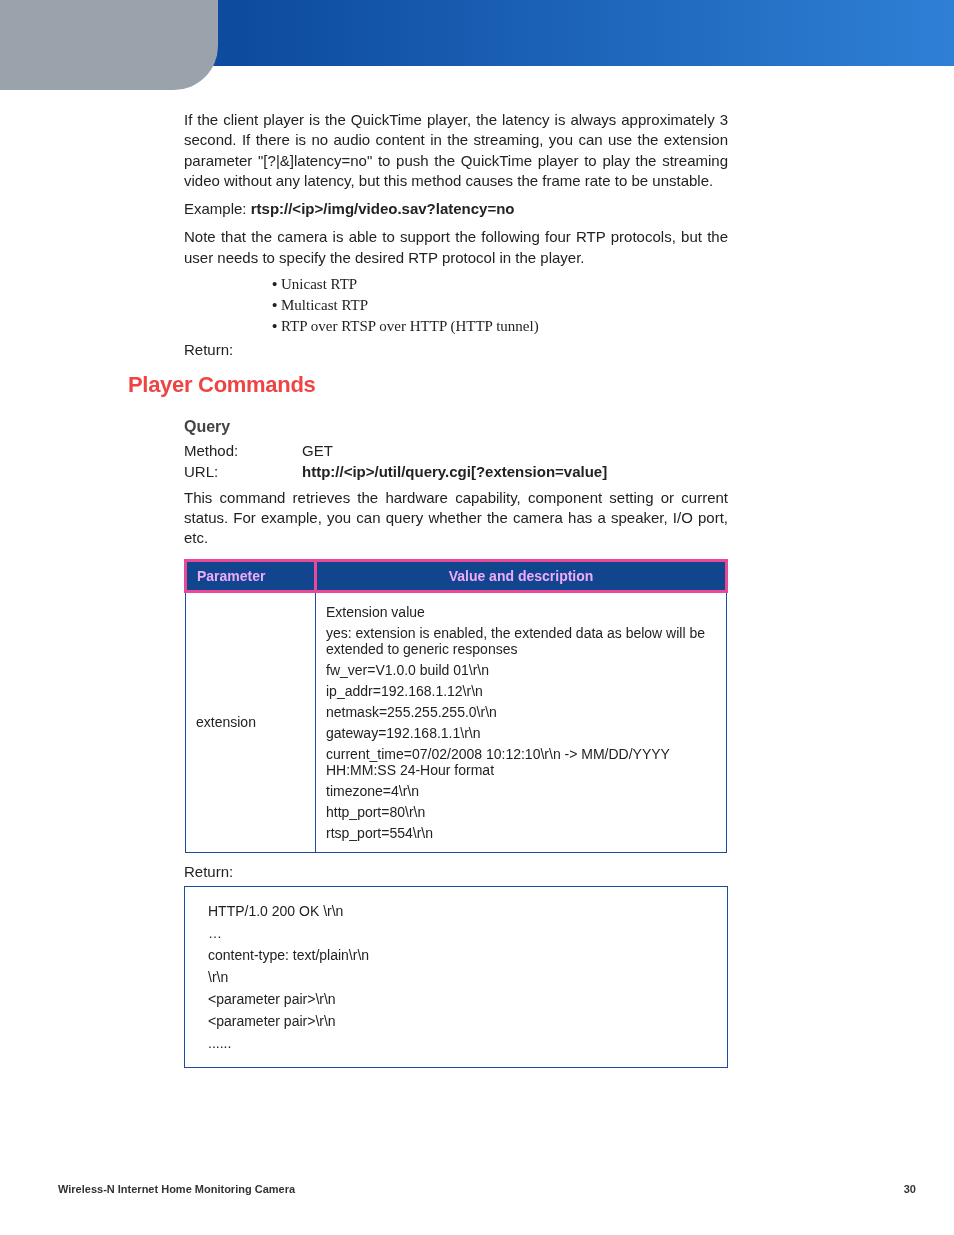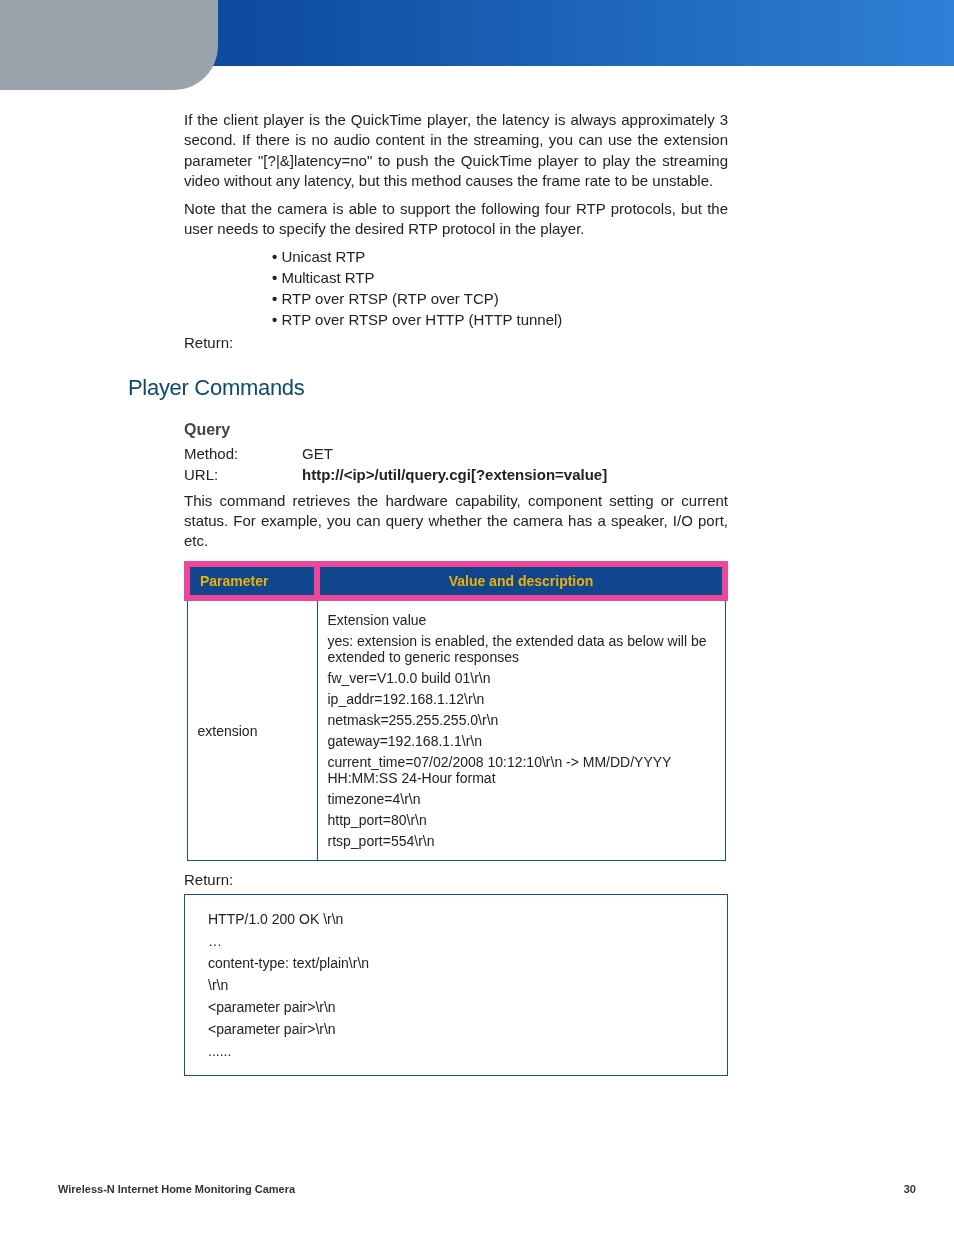--- a/index.html
+++ b/index.html
@@ -58,54 +58,55 @@
     margin-left: 146px;
   }
   p.para { line-height: 1.35; margin-bottom: 8px; }
   p.just { text-align: justify; }
   .example-line { margin: 8px 0; }
   .bold { font-weight: 700; }
   ul.rtp {
     list-style: none;
     padding-left: 88px;
     margin: 6px 0 6px 0;
+    font-family: Liberation Serif, serif;
   }
   ul.rtp li { margin: 4px 0; }
   ul.rtp li::before { content: "•  "; font-weight: bold; }
   .kv-row { display:flex; margin:4px 0; }
   .kv-row .k { width: 118px; }
   .kv-row .v { flex:1; }
   h2.section {
     font-size: 22px;
-    font-weight: 400;
-    color: #0c4a6e;
-    margin: 24px 0 8px -56px;
+    font-weight: 700;
+    color: #ef4444;
+    margin: 14px 0 8px -56px;
     font-family: "Myriad Pro Cond", "Arial Narrow", Arial, sans-serif;
     letter-spacing: -0.3px;
   }
   h3.sub {
     font-size: 16px;
     font-weight: 700;
     color: #444;
     margin: 20px 0 6px 0;
   }
   table.param {
     width: 100%;
     border-collapse: collapse;
     border: 1px solid #1a4d99;
     margin-top: 10px;
     font-size: 14px;
   }
   table.param th {
     background: #11458e;
-    color: #eab308;
+    color: #f0abfc;
     font-weight: 700;
     text-align: left;
     padding: 6px 10px;
-    border: 6px solid #ec4899;
+    border: 3px solid #ec4899;
   }
   table.param th.center { text-align: center; }
   table.param td {
     border: 1px solid #1a4d99;
     padding: 6px 10px;
     vertical-align: middle;
   }
   table.param td.val-cell div { margin: 5px 0; }
   .return-label { margin: 10px 0 6px 0; font-weight:400; }
   .return-box {
@@ -131,25 +132,27 @@
 <body>
 
 <div class="tab-inner"></div>
 <div class="tab-shell"></div>
 <div class="appendix-label">Appendix D</div>
 <div class="doc-title">CGI Commands</div>
 
 <div class="content">
   <div class="body-col">
     <p class="para just">If the client player is the QuickTime player, the latency is always approximately 3 second. If there is no audio content in the streaming, you can use the extension parameter "[?|&amp;]latency=no" to push the QuickTime player to play the streaming video without any latency, but this method causes the frame rate to be unstable.</p>
+    <p class="para example-line">
+      <span>Example: </span><span class="bold">rtsp://&lt;ip&gt;/img/video.sav?latency=no</span>
+    </p>
     <p class="para just">Note that the camera is able to support the following four RTP protocols, but the user needs to specify the desired RTP protocol in the player.</p>
     <ul class="rtp">
       <li>Unicast RTP</li>
       <li>Multicast RTP</li>
-      <li>RTP over RTSP (RTP over TCP)</li>
       <li>RTP over RTSP over HTTP (HTTP tunnel)</li>
     </ul>
     <div class="kv-row">
       <div class="k">Return:</div>
     </div>
 
     <h2 class="section">Player Commands</h2>
     <h3 class="sub">Query</h3>
     <div class="kv-row">
       <div class="k">Method:</div>

